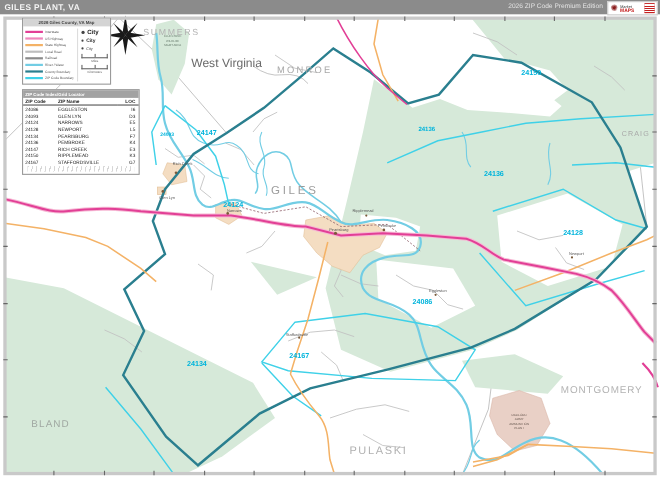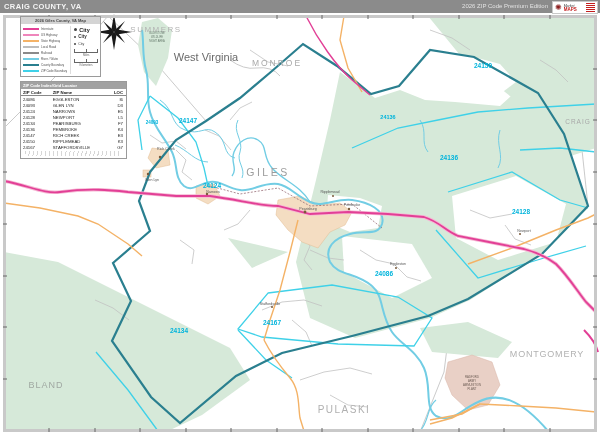--- a/index.html
+++ b/index.html
@@ -235,21 +235,21 @@
     <rect x="4.5" y="16.5" width="591" height="414" fill="none" stroke="#c9c9c9" stroke-width="3"></rect>
     <g stroke="#666" stroke-width="1">
       <path d="M49,15 v4 M95,15 v4 M140,15 v4 M186,15 v4 M231,15 v4 M277,15 v4 M322,15 v4 M368,15 v4 M413,15 v4 M459,15 v4 M504,15 v4 M550,15 v4"></path>
       <path d="M49,428 v4 M95,428 v4 M140,428 v4 M186,428 v4 M231,428 v4 M277,428 v4 M322,428 v4 M368,428 v4 M413,428 v4 M459,428 v4 M504,428 v4 M550,428 v4"></path>
       <path d="M3,69 h4 M3,120 h4 M3,172 h4 M3,224 h4 M3,276 h4 M3,327 h4 M3,379 h4"></path>
       <path d="M593,69 h4 M593,120 h4 M593,172 h4 M593,224 h4 M593,276 h4 M593,327 h4 M593,379 h4"></path>
     </g>
   </svg>
 
   <div class="hdr">
-    <div class="hdr-title">CRAIG COUNTY, VA</div>
+    <div class="hdr-title">GILES PLANT, VA</div>
     <div class="hdr-edition">2026 ZIP Code Premium Edition</div>
   </div>
   <div class="logo">
     <span class="logo-glyph">✺</span>
     <span class="logo-words">
       <span class="logo-market">Market</span>
       <span class="logo-maps">MAPS</span>
     </span>
     <span class="logo-block"></span>
   </div>

